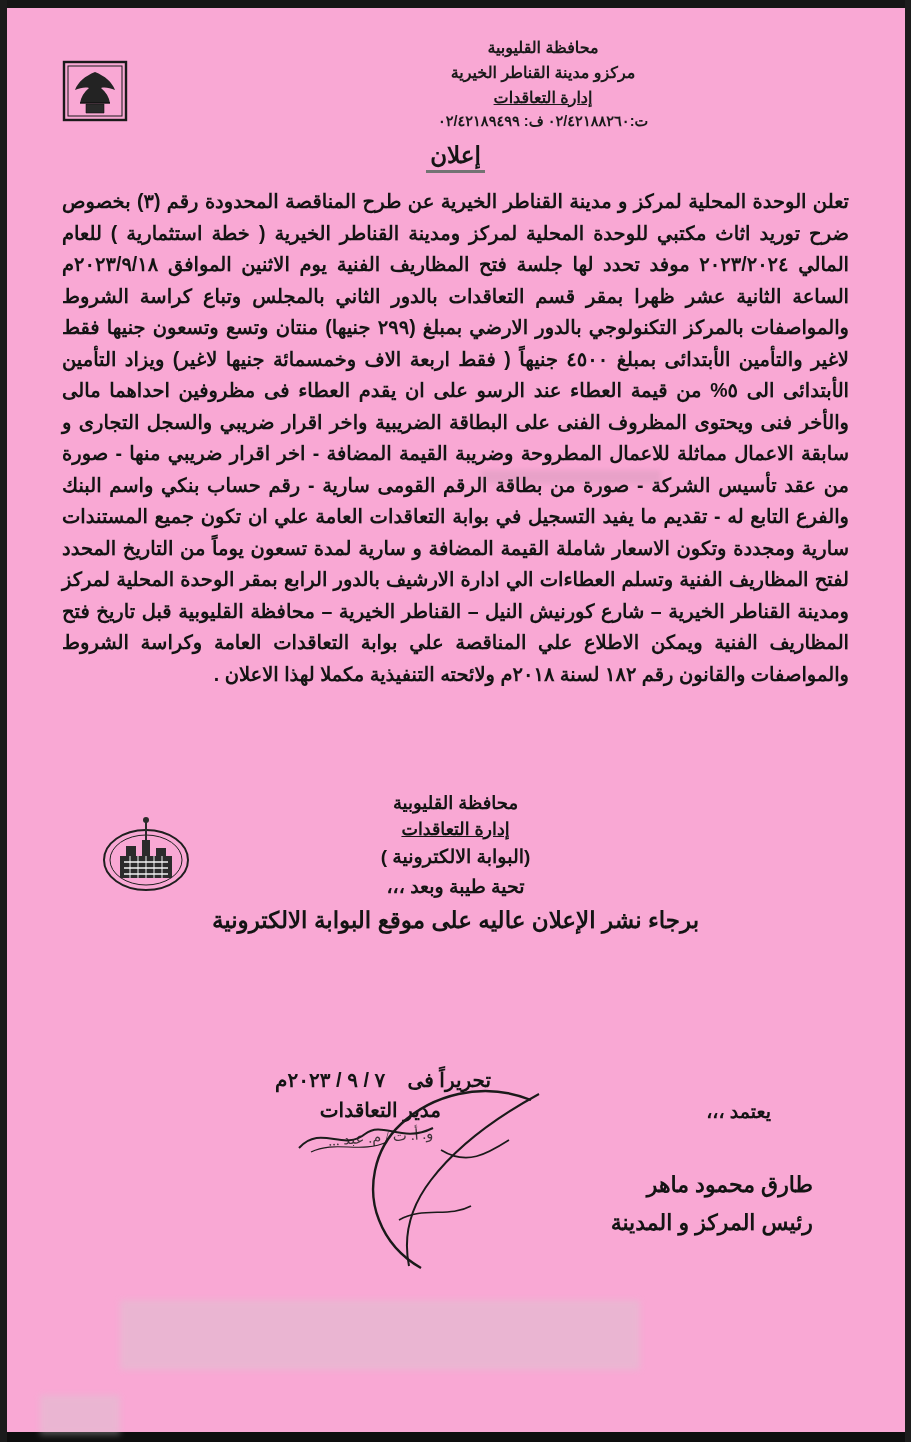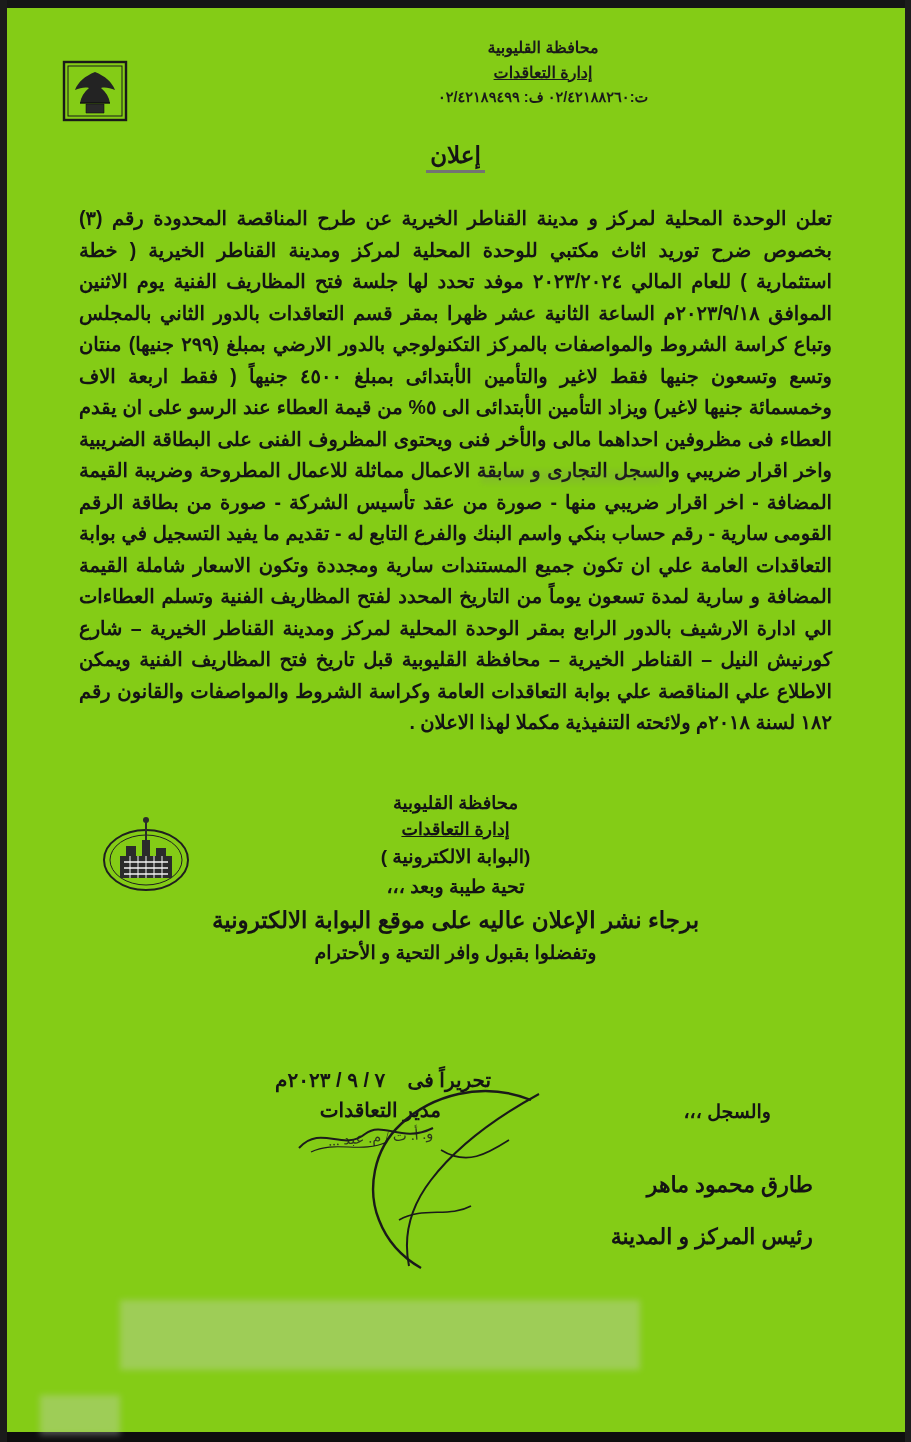--- a/index.html
+++ b/index.html
@@ -13,21 +13,21 @@
     position: relative;
     font-family: "Liberation Serif", serif;
     color: #111;
     overflow: hidden;
   }
 
   
   .page {
     position: absolute;
     inset: 0;
-    background: #84cc16;
+    background: #f9a8d4;
   }
 
   
   .scan-edge-top {
     position: absolute;
     top: 0; left: 0; right: 0;
     height: 8px;
     background: #151515;
   }
   .scan-edge-bottom {
@@ -114,21 +114,21 @@
     left: 62px;
     font-family: "Liberation Sans", sans-serif;
     font-size: 19.5px;
     font-weight: bold;
     line-height: 31.5px;
     text-align: justify;
     text-align-last: right;
     color: #141414;
     letter-spacing: -0.1px;
   }
-  .body-text p { margin: 17px; }
+  .body-text p { margin: 0; }
 
   
   .sig-block {
     position: absolute;
     top: 790px;
     right: 0;
     left: 0;
     text-align: center;
     font-family: "Liberation Sans", sans-serif;
     font-weight: bold;
@@ -204,21 +204,20 @@
   }
   .approver-title {
     position: absolute;
     top: 1210px;
     right: 98px;
     font-family: "Liberation Sans", sans-serif;
     font-size: 22px;
     font-weight: bold;
     color: #141414;
     letter-spacing: 1px;
-    margin-top: 14px;
   }
   .scribble {
     position: absolute;
     pointer-events: none;
   }
 
   .faint-mark {
     position: absolute;
     opacity: .12;
     background: #777;
@@ -246,20 +245,21 @@
         <rect x="10" y="12" width="54" height="50" fill="none" stroke="#1a1a1a" stroke-width="1"></rect>
         <path d="M37 18 C27 22 20 28 17 36 C22 34 27 33 31 34 C26 38 23 43 22 49 L37 49 L52 49 C51 43 48 38 43 34 C47 33 52 34 57 36 C54 28 47 22 37 18 Z" fill="#232323"></path>
         <rect x="28" y="50" width="18" height="9" fill="#2a2a2a"></rect>
         <path d="M28 50 h18 v9 h-18z" fill="none" stroke="#111" stroke-width=".6"></path>
         <path d="M22 49 h30" stroke="#111" stroke-width="1.4"></path>
       </svg>
     </div>
 
     <div class="header-text">
       <div>محافظة القليوبية</div>
+      <div>مركزو مدينة القناطر الخيرية</div>
       <div style="text-decoration:underline;">إدارة التعاقدات</div>
       <div class="phone">ت:٠٢/٤٢١٨٨٢٦٠ ف: ٠٢/٤٢١٨٩٤٩٩</div>
     </div>
   </div>
 
   <div class="title">
     <span class="u">إعلان</span>
   </div>
 
   <div class="body-text">
@@ -290,38 +290,37 @@
       </g>
     </svg>
   </div>
 
   <div class="sig-block">
     <div class="l1">محافظة القليوبية</div>
     <div class="l3">إدارة التعاقدات</div>
     <div class="l5">(البوابة الالكترونية )</div>
     <div class="l6">تحية طيبة وبعد ،،،</div>
     <div class="l7">برجاء نشر الإعلان عاليه على موقع البوابة الالكترونية</div>
-    <div class="l8">وتفضلوا بقبول وافر التحية و الأحترام</div>
   </div>
 
   <div class="date-line">
     <span>تحريراً فى</span>
     &nbsp;&nbsp;
     <span>٧ / ٩ / ٢٠٢٣م</span>
   </div>
 
   <div class="manager-line">مدير التعاقدات</div>
   <div class="manager-sign">و. أ. ت / م. عبد ...</div>
 
   <svg class="scribble" style="top:1118px;right:470px;width:150px;height:40px;" viewBox="0 0 150 40">
     <path d="M8 30 C30 6, 52 34, 74 16 C92 2, 110 26, 142 10" fill="none" stroke="#1c1c1c" stroke-width="2"></path>
     <path d="M20 34 C44 22, 70 36, 96 24" fill="none" stroke="#1c1c1c" stroke-width="1.2"></path>
   </svg>
 
-  <div class="approve-word">والسجل ،،،</div>
+  <div class="approve-word">يعتمد ،،،</div>
   <div class="approver-name">طارق محمود ماهر</div>
   <div class="approver-title">رئيس المركز و المدينة</div>
 
   <svg class="scribble" style="top:1070px;right:300px;width:330px;height:230px;" viewBox="0 0 330 230">
     <path d="M250 30 C200 10, 150 26, 120 54 C92 80, 86 120, 98 150 C108 176, 126 190, 140 198" fill="none" stroke="#1a1a1a" stroke-width="2.4"></path>
     <path d="M258 24 C214 48, 176 76, 150 110 C130 136, 122 166, 128 196" fill="none" stroke="#1a1a1a" stroke-width="2"></path>
     <path d="M160 80 C186 96, 206 84, 228 70" fill="none" stroke="#1a1a1a" stroke-width="1.6"></path>
     <path d="M118 150 C142 136, 168 148, 190 136" fill="none" stroke="#1a1a1a" stroke-width="1.6"></path>
   </svg>
 

